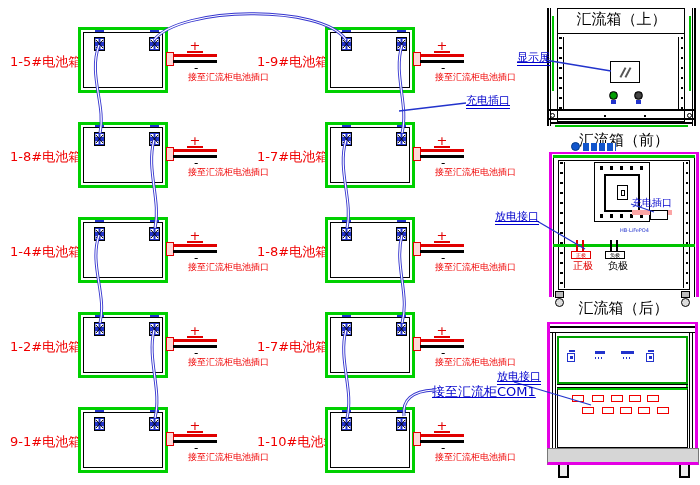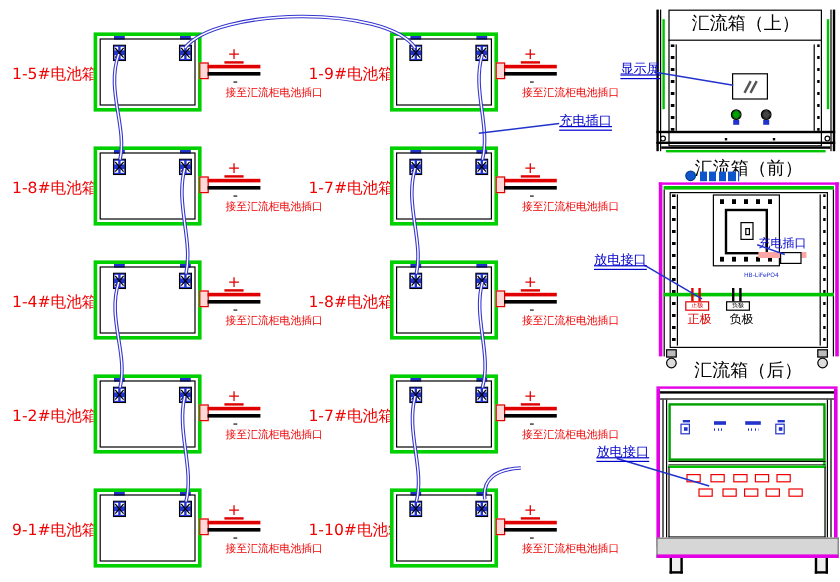--- a/index.html
+++ b/index.html
@@ -564,20 +564,21 @@
       </div>
     <div class="base"></div>
     <div class="foot foot-l"></div>
     <div class="foot foot-r"></div>
   </div>
 
   <div class="callout" id="display-label">显示屏</div>
   <div class="callout" id="comm-label">充电插口</div>
   <div class="callout" id="discharge-label">放电接口</div>
   <div class="callout" id="batteryport-label">放电接口</div>
+  <div class="callout plain" id="com1-label">接至汇流柜COM1</div>
 
   <svg id="wire-overlay" width="700" height="485" viewBox="0 0 700 485">
     <g fill="none" stroke="#3535cf" stroke-width="3">
       <path d="M 154 40 C 180 6, 322 4, 346 40"></path>
       <path d="M 99 45 C 88 75, 106 105, 100 133"></path>
       <path d="M 154 140 C 146 170, 161 200, 155 228"></path>
       <path d="M 99 235 C 89 265, 107 295, 100 323"></path>
       <path d="M 154 330 C 147 360, 162 390, 155 418"></path>
       <path d="M 402 45 C 393 75, 409 105, 402 133"></path>
       <path d="M 346 140 C 337 170, 353 200, 347 228"></path>

